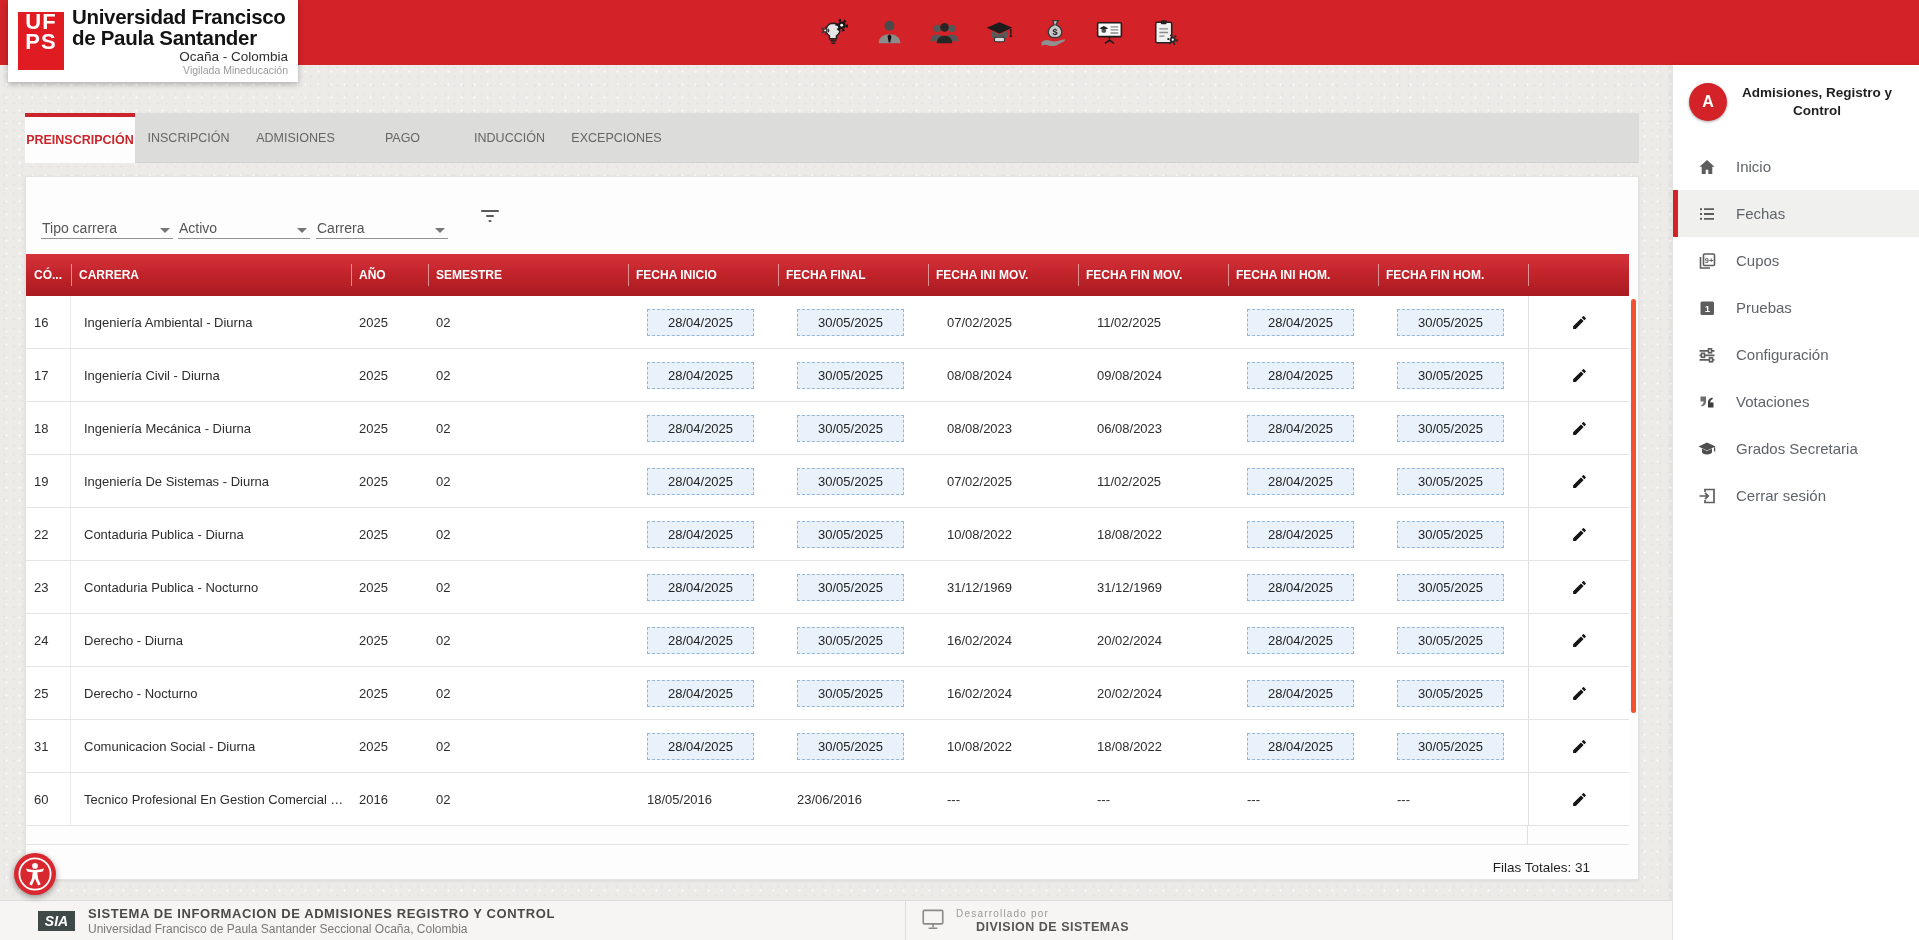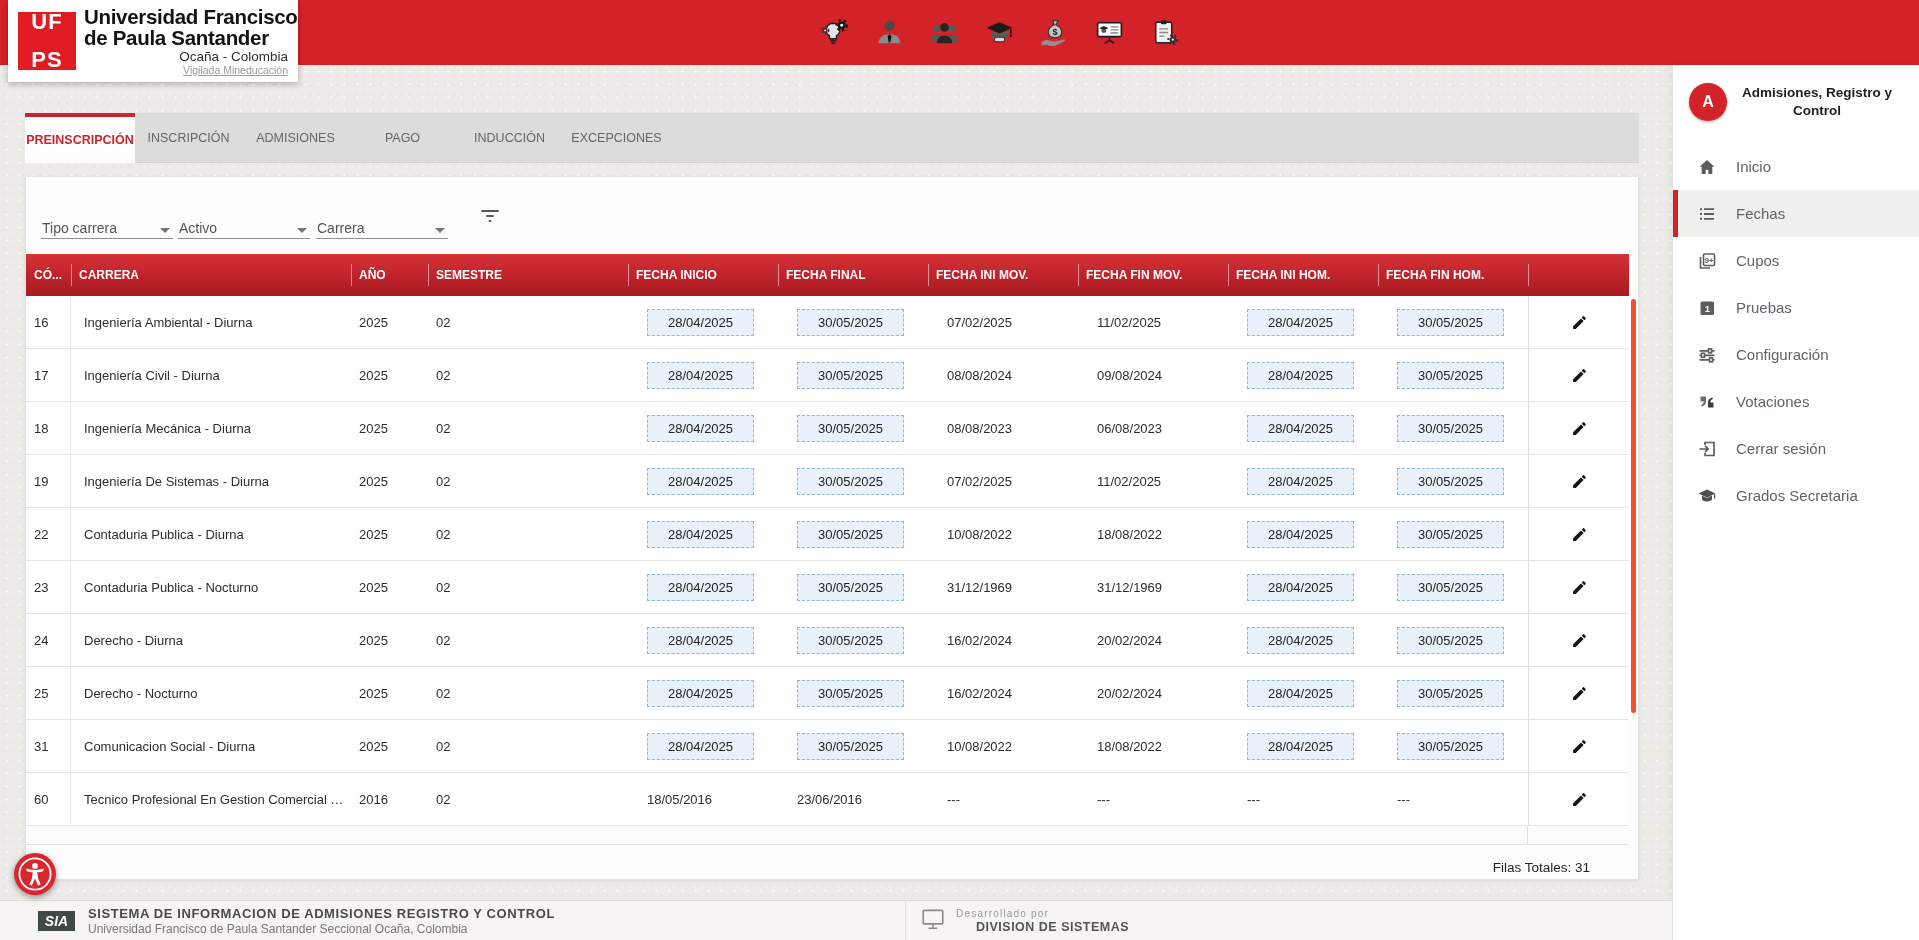--- a/index.html
+++ b/index.html
@@ -7,27 +7,27 @@
   .stage{position:relative;width:1919px;height:940px;background:#edebe8;
     background-image:radial-gradient(rgba(0,0,0,.022) 1px,transparent 1.2px),
                      radial-gradient(rgba(255,255,255,.6) 1px,transparent 1.2px);
     background-size:9px 9px,13px 13px;}
 
   
   .topbar{position:absolute;left:0;top:0;width:1919px;height:65px;background:#d32228;}
   .logo-box{position:absolute;left:8px;top:0;width:290px;height:82px;background:#fff;
     box-shadow:0 2px 6px rgba(0,0,0,.28);display:flex;align-items:center;
     padding:6px 10px;box-sizing:border-box;z-index:5;}
-  .logo-mark{width:58px;height:58px;background:#e01b22;color:#fff;font-weight:700;
-    display:flex;flex-direction:column;align-items:center;justify-content:space-between;
+  .logo-mark{width:46px;height:58px;background:#e01b22;color:#fff;font-weight:700;
+    display:flex;flex-direction:column;align-items:center;justify-content:flex-start;
     font-size:22px;line-height:.92;letter-spacing:1px;flex:none;}
   .logo-text{margin-left:8px;flex:1;min-width:0;}
   .logo-title{font-size:20.5px;font-weight:700;color:#131313;line-height:1.03;letter-spacing:-.3px;white-space:nowrap;}
   .logo-sub{font-size:13.5px;color:#2f2f2f;text-align:right;margin-top:1px;}
-  .logo-note{font-size:10.5px;color:#9a9a9a;text-align:right;text-decoration:underline;}
+  .logo-note{font-size:10.5px;color:#9a9a9a;text-align:right;}
   .topbar-icons{position:absolute;left:818px;top:16px;display:flex;gap:22px;}
   .tb-icon{width:33px;height:33px;display:flex;align-items:center;justify-content:center;cursor:pointer;}
   .tb-icon svg{width:33px;height:33px;}
 
   
   .sidebar{position:absolute;left:1672px;top:65px;width:247px;height:875px;background:#fff;
     border-left:1px solid #e2e2e0;box-shadow:-2px 0 4px rgba(0,0,0,.05);box-sizing:border-box;}
   .profile{display:flex;align-items:center;padding:18px 12px 14px 16px;}
   .avatar{width:38px;height:38px;border-radius:50%;background:#d32228;color:#fff;font-weight:700;
     display:flex;align-items:center;justify-content:center;font-size:16px;flex:none;
@@ -259,35 +259,35 @@
             <svg viewBox="0 0 20 20" width="20" height="20">
               <path d="M3.5 4.5h5.5v5c0 2.8-1.6 4.4-4.3 5l-.6-1.6c1.7-.5 2.5-1.4 2.6-3.4H3.5z" fill="#6e6e6e"></path>
               <path d="M16.5 15.5H11v-5c0-2.8 1.6-4.4 4.3-5l.6 1.6c-1.7.5-2.5 1.4-2.6 3.4h3.2z" fill="#3c3c3c"></path>
             </svg>
           </span>
         <span>Votaciones</span>
       </div>
       <div class="nav-item">
         <span class="nicon">
             <svg viewBox="0 0 20 20" width="20" height="20">
-              <path d="M8 6V3.5h9v13H8V14" fill="none" stroke="#5d5d5d" stroke-width="1.7"></path>
-              <path d="M2.5 10H11M8 6.8L11.2 10 8 13.2" fill="none" stroke="#5d5d5d" stroke-width="1.7"></path>
-            </svg>
-          </span>
-        <span>Cerrar sesión</span>
-      </div>
-      <div class="nav-item">
-        <span class="nicon">
-            <svg viewBox="0 0 20 20" width="20" height="20">
               <path d="M10 3.5L1.5 7.5 10 11.5l8.5-4z" fill="#4f4f4f"></path>
               <path d="M5 9.6v3.5c0 1.3 2.2 2.4 5 2.4s5-1.1 5-2.4V9.6L10 12z" fill="#4f4f4f"></path>
               <path d="M17.6 8.3v4.2" stroke="#4f4f4f" stroke-width="1.3" fill="none"></path>
             </svg>
           </span>
         <span>Grados Secretaria</span>
+      </div>
+      <div class="nav-item">
+        <span class="nicon">
+            <svg viewBox="0 0 20 20" width="20" height="20">
+              <path d="M8 6V3.5h9v13H8V14" fill="none" stroke="#5d5d5d" stroke-width="1.7"></path>
+              <path d="M2.5 10H11M8 6.8L11.2 10 8 13.2" fill="none" stroke="#5d5d5d" stroke-width="1.7"></path>
+            </svg>
+          </span>
+        <span>Cerrar sesión</span>
       </div>
     </nav>
   </aside>
 
   <div class="tabs">
     <div class="tab active">PREINSCRIPCIÓN</div>
     <div class="tab">INSCRIPCIÓN</div>
     <div class="tab">ADMISIONES</div>
     <div class="tab">PAGO</div>
     <div class="tab">INDUCCIÓN</div>

